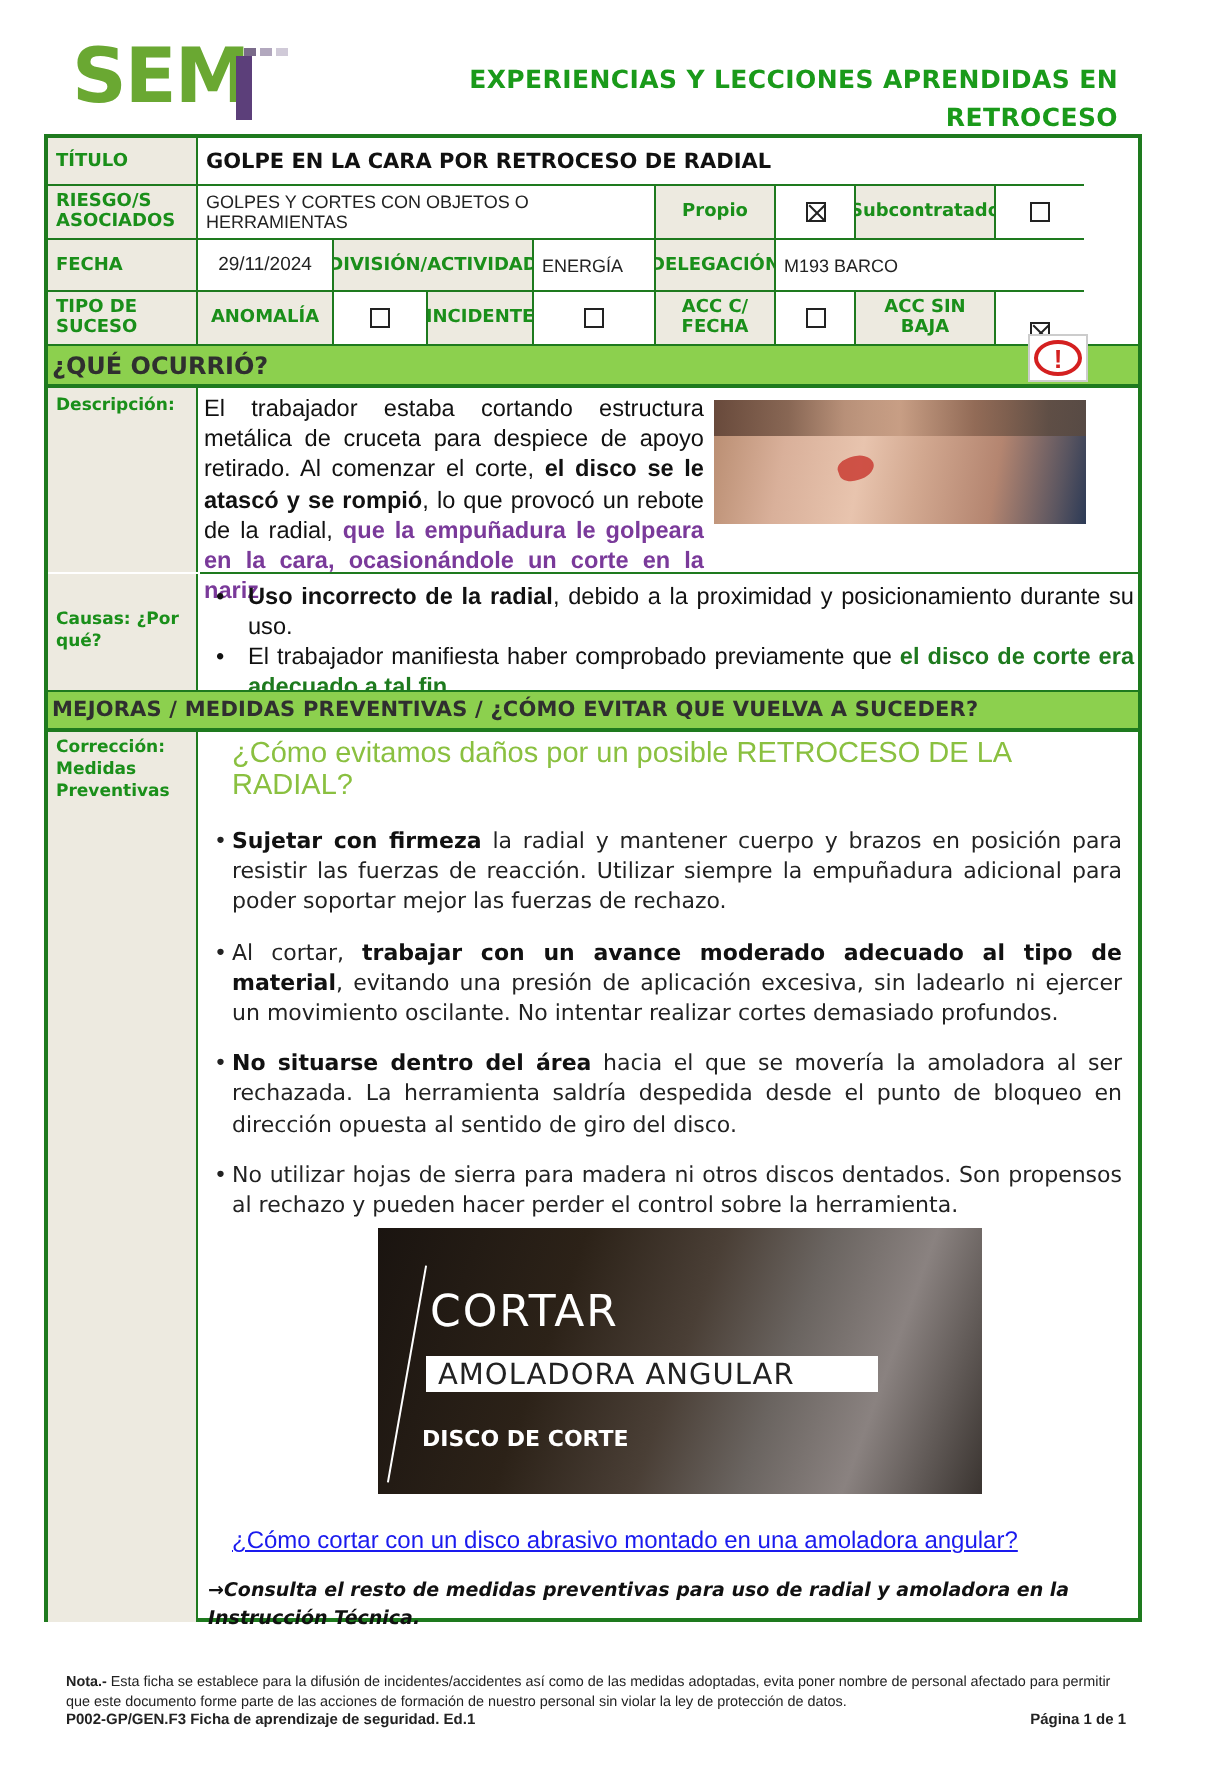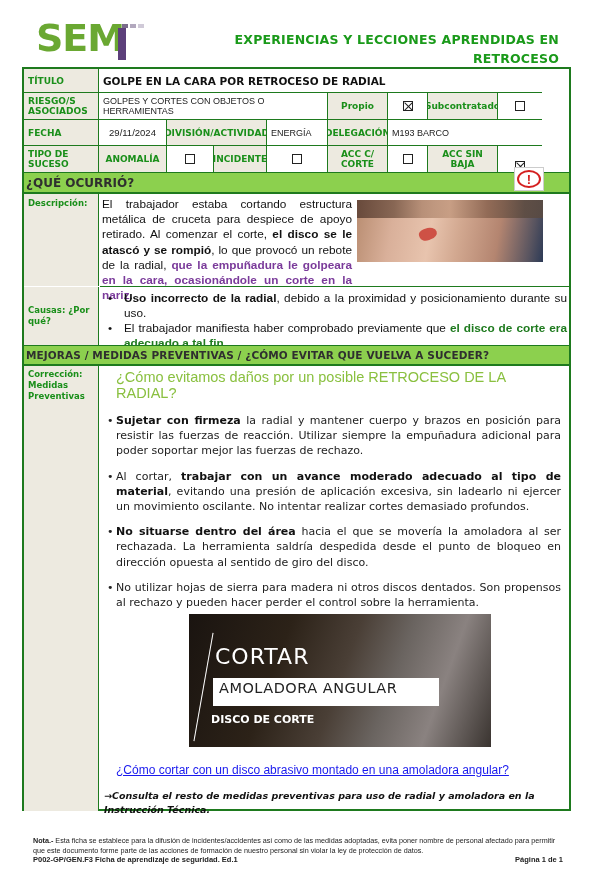--- a/index.html
+++ b/index.html
@@ -55,21 +55,21 @@
   .measures { position: absolute; left: 78px; top: 296px; width: 465px; }
   .m-title { font-family: "Liberation Sans", sans-serif; font-size: 14.5px; color: #8ac040; padding-left: 14px; margin-top: 4px; }
   .m-list { margin-top: 12px; padding-left: 6px; padding-right: 6px; }
   .m-item { position: relative; padding-left: 8px; font-family: "DejaVu Sans", sans-serif; font-size: 11px; line-height: 15.2px; text-align: justify; color: #222; margin-bottom: 10px; }
   .m-item::before { content: "•"; position: absolute; left: -1px; top: 0; }
   .m-item b { font-weight: bold; color: #111; }
 
   .video { position: absolute; left: 165px; top: 545px; width: 302px; height: 133px; background: linear-gradient(110deg, #1a1410 0%, #2c2218 30%, #4a3f36 50%, #6a6460 65%, #8a8280 80%, #3a3430 100%); overflow: hidden; }
   .video .slash { position: absolute; left: 14px; top: 18px; width: 1px; height: 110px; background: #fff; transform: rotate(10deg); }
   .video .v1 { position: absolute; left: 26px; top: 30px; font-family: "DejaVu Sans", sans-serif; font-size: 22px; color: #fff; letter-spacing: 1px; }
-  .video .v2 { position: absolute; left: 24px; top: 64px; background: #fff; color: #222; font-family: "DejaVu Sans", sans-serif; font-size: 14.5px; padding: 2px 6px 10px 6px; letter-spacing: 0.5px; width: 226px; }
+  .video .v2 { position: absolute; left: 24px; top: 64px; background: #fff; color: #222; font-family: "DejaVu Sans", sans-serif; font-size: 14.5px; padding: 2px 6px 0 6px; letter-spacing: 0.5px; width: 226px; }
   .video .v3 { position: absolute; left: 22px; top: 99px; font-family: "DejaVu Sans", sans-serif; font-weight: bold; font-size: 11px; color: #fff; }
 
   .video-link { position: absolute; left: 92px; top: 694px; font-family: "Liberation Sans", sans-serif; font-size: 12px; color: #1a1aee; text-decoration: underline; }
   .consult { position: absolute; left: 80px; top: 720px; width: 460px; font-family: "DejaVu Sans", sans-serif; font-style: italic; font-weight: bold; font-size: 9.5px; line-height: 14px; color: #111; }
 
   .footer { position: absolute; left: 33px; top: 836px; width: 530px; font-family: "Liberation Sans", sans-serif; font-size: 7.2px; line-height: 9.5px; color: #222; }
   .footer .row2 { display: flex; justify-content: space-between; font-weight: bold; font-size: 7.5px; }
   .footer b { font-weight: bold; }
 </style>
 </head>
@@ -121,21 +121,21 @@
   <div class="row" style="top:77px; height:26px; border-bottom:none;">
     <div class="cell lbl" style="width:75px;">TIPO DE SUCESO</div>
     <div class="cell lbl center" style="width:68px;">ANOMALÍA</div>
     <div class="cell chk" style="width:47px;">
         <span class="box"></span>
       </div>
     <div class="cell lbl center" style="width:53px;">INCIDENTE</div>
     <div class="cell chk" style="width:61px;">
         <span class="box"></span>
       </div>
-    <div class="cell lbl center" style="width:60px;">ACC C/ CORTE</div>
+    <div class="cell lbl center" style="width:60px;">ACC C/ FECHA</div>
     <div class="cell chk" style="width:40px;">
         <span class="box"></span>
       </div>
     <div class="cell lbl center" style="width:70px;">ACC SIN BAJA</div>
     <div class="cell chk" style="flex:1; align-items:flex-end; padding-bottom:1px;">
         <span class="box checked"></span>
       </div>
   </div>
 
   <div class="section-bar big" style="top:103px; height:22px;">¿QUÉ OCURRIÓ?</div>

